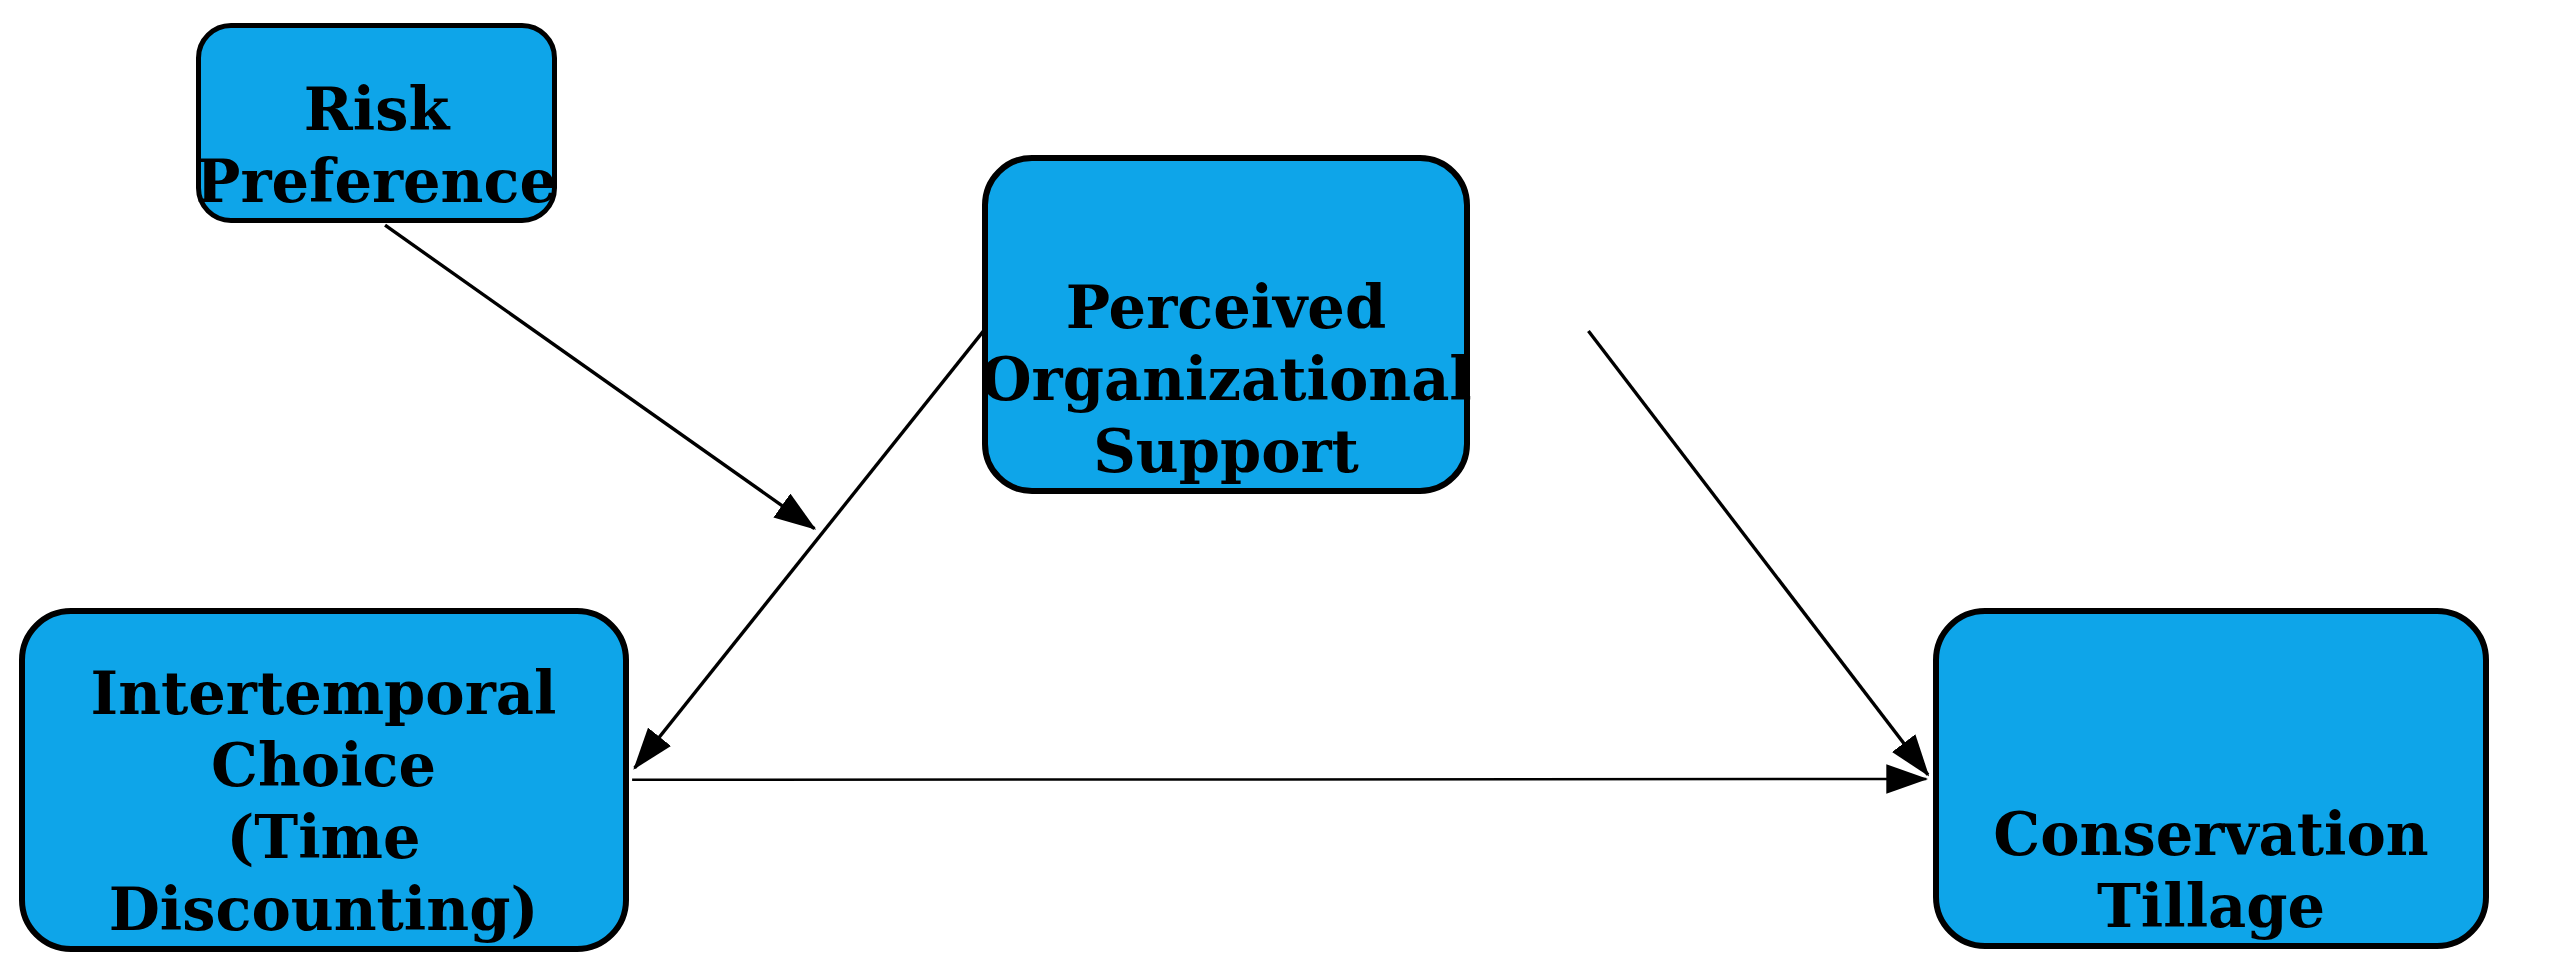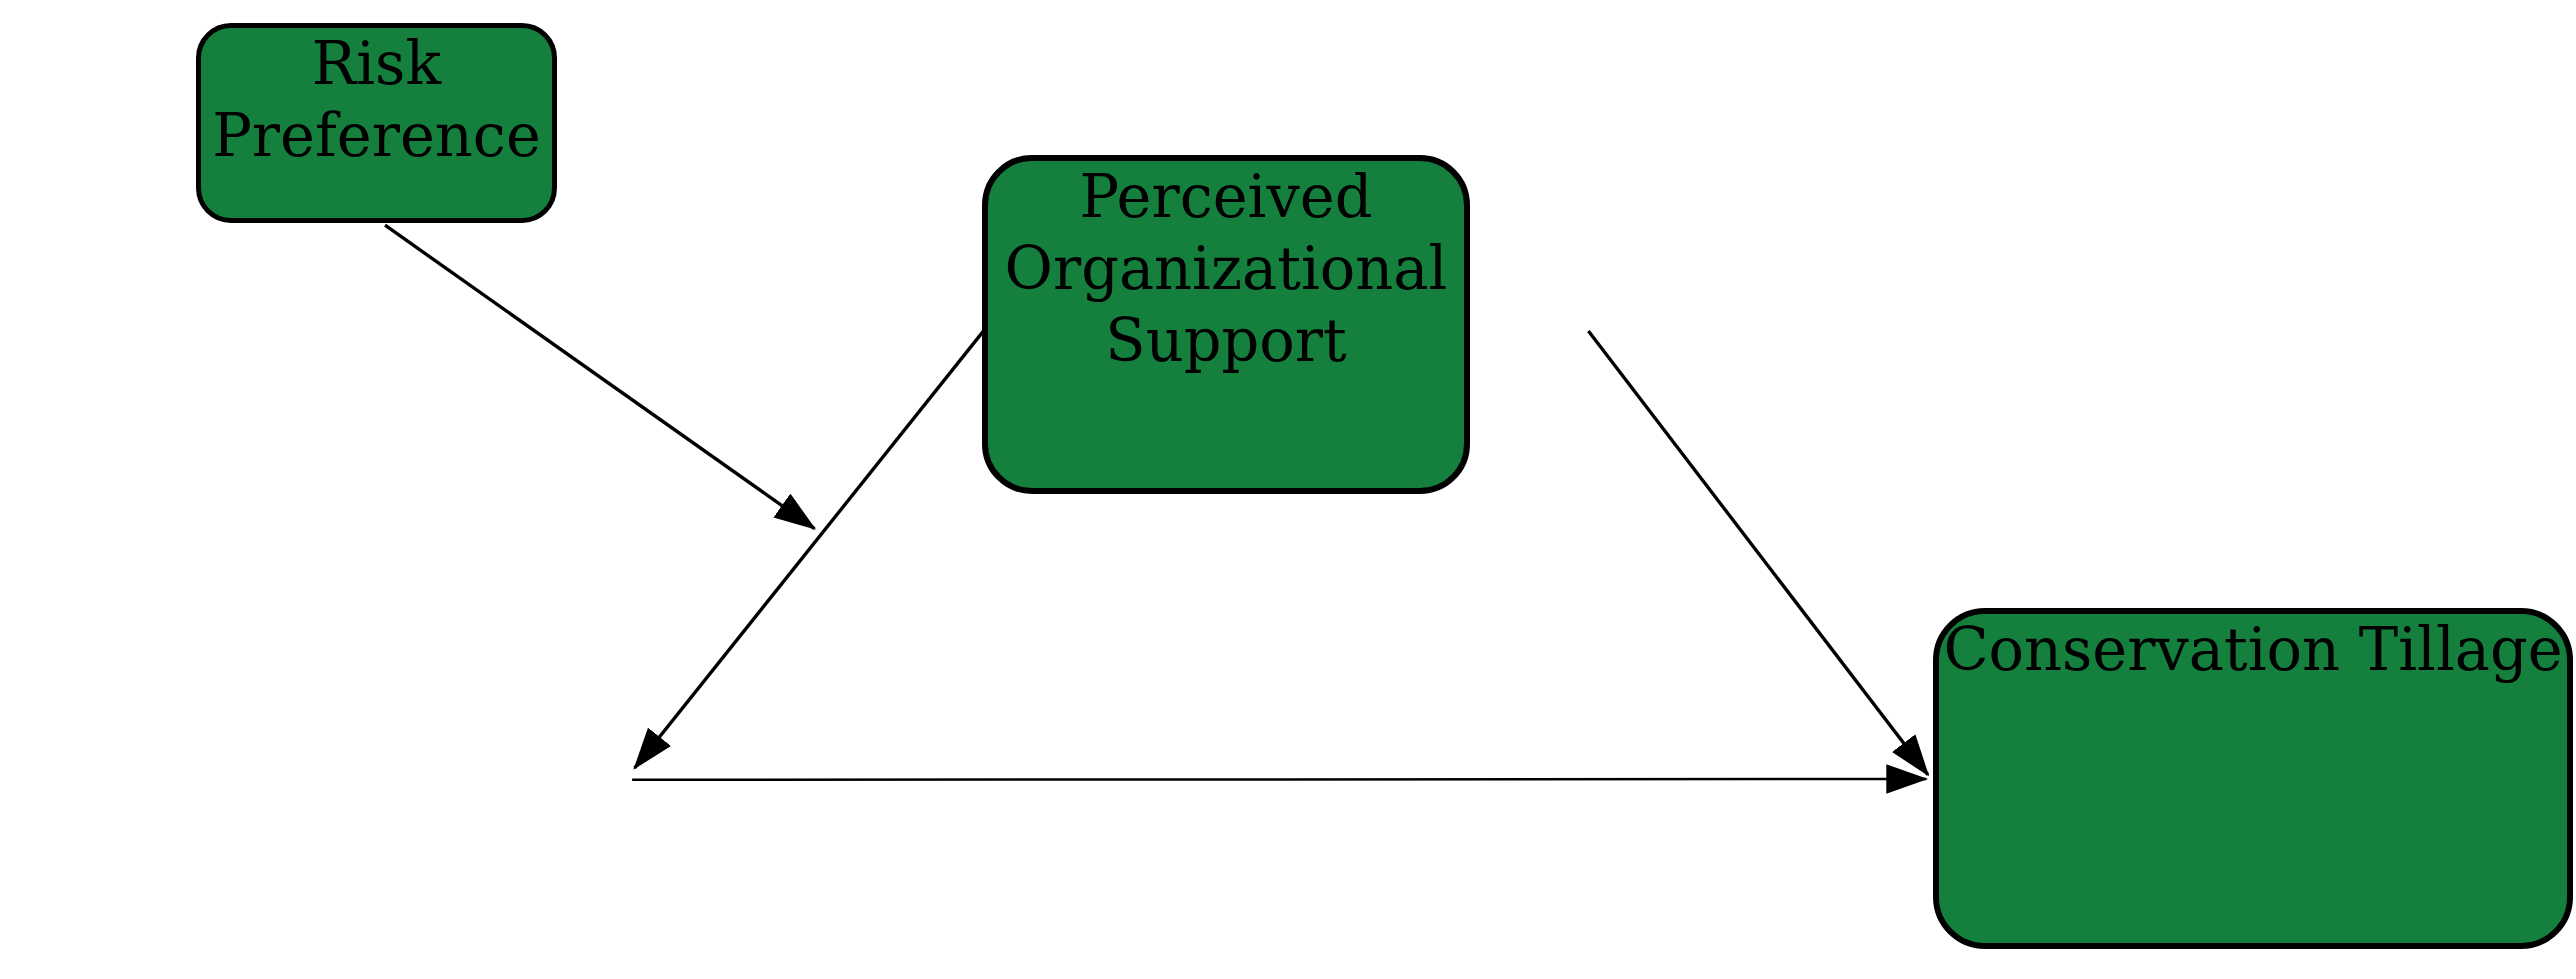--- a/index.html
+++ b/index.html
@@ -20,25 +20,26 @@
     position: absolute;
     left: 0;
     top: 0;
     width: 2576px;
     height: 979px;
   }
   .node {
     position: absolute;
     box-sizing: border-box;
     border: 6.7px solid #000000;
-    background: #15803d;
+    background: #0ea5e9;
     display: flex;
-    align-items: flex-start;
+    align-items: flex-end;
     justify-content: center;
     text-align: center;
+    font-weight: bold;
   }
   .node-label {
     white-space: pre-line;
     font-size: 59px;
     line-height: 72px;
     color: #000000;
   }
   #node-risk {
     left: 196px; top: 23px; width: 361px; height: 200px;
     border-radius: 35px;
@@ -46,21 +47,21 @@
   }
   #node-pos {
     left: 982px; top: 155px; width: 488px; height: 339px;
     border-radius: 50px;
   }
   #node-intertemporal {
     left: 18.5px; top: 608px; width: 610px; height: 344px;
     border-radius: 52px;
   }
   #node-conservation {
-    left: 1933px; top: 608px; width: 640px; height: 341px;
+    left: 1933px; top: 608px; width: 556px; height: 341px;
     border-radius: 52px;
   }
 </style>
 </head>
 <body>
 
 <div id="canvas">
 
   <svg id="arrows" viewBox="0 0 3065 1165" xmlns="http://www.w3.org/2000/svg">
     <defs>
@@ -82,19 +83,24 @@
     <span class="node-label">Risk
 Preference</span>
   </div>
 
   <div class="node" id="node-pos">
     <span class="node-label">Perceived
 Organizational
 Support</span>
   </div>
 
+  <div class="node" id="node-intertemporal">
+    <span class="node-label">Intertemporal
+Choice
+(Time Discounting)</span>
+  </div>
 
   <div class="node" id="node-conservation">
     <span class="node-label">Conservation Tillage</span>
   </div>
 
 </div>
 
 
 </body></html>

